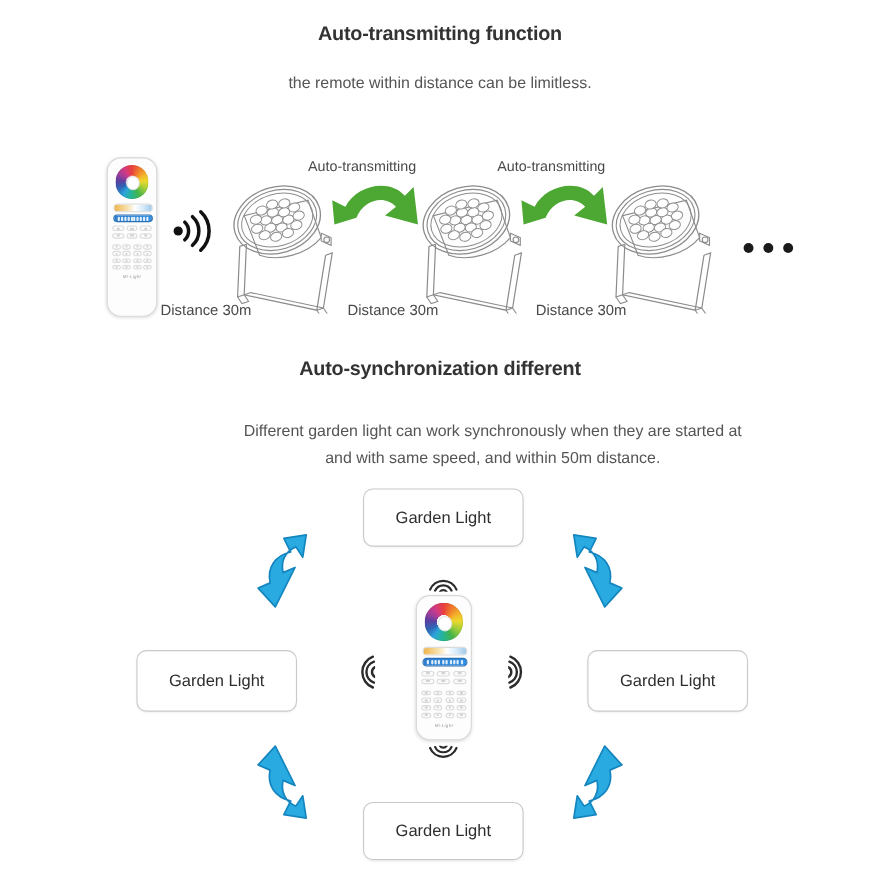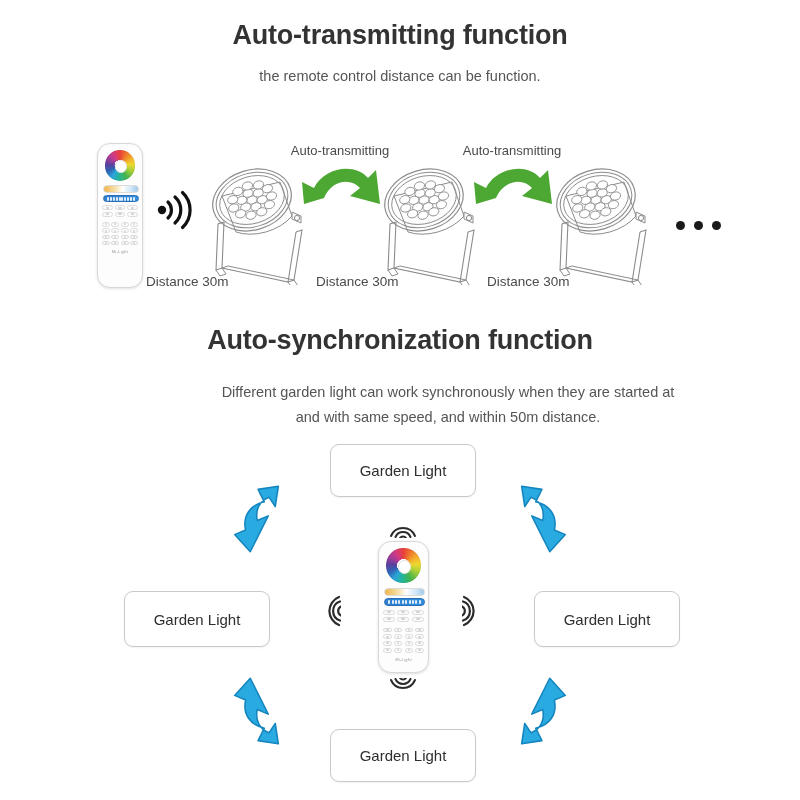--- a/index.html
+++ b/index.html
@@ -9,21 +9,21 @@
     font-family:"Liberation Sans", sans-serif;
     color:#3c3c3c;
     overflow:hidden;
     position:relative;
   }
   .page{position:relative;width:800px;height:800px;}
 
   
   .section-title{
     position:absolute;left:0;width:800px;text-align:center;
-    font-size:27px;font-weight:700;color:#333;letter-spacing:-0.2px;
+    font-size:18px;font-weight:700;color:#333;letter-spacing:-0.2px;
   }
   .section-para{
     position:absolute;left:0;width:800px;text-align:center;
     font-size:14.5px;line-height:25px;color:#555;
   }
   .section-para span{display:block;}
 
   
   .remote{
     position:absolute;
@@ -81,21 +81,21 @@
   
   .lamp{position:absolute;}
   .lamp svg{display:block;}
 
   
   .dist-label{
     position:absolute;font-size:13.5px;color:#4a4a4a;white-space:nowrap;
   }
   .auto-label{
     position:absolute;font-size:13px;color:#4a4a4a;white-space:nowrap;
-    text-align:center;
+    text-align:left;
   }
 
   
   .green-arrow{position:absolute;}
   .blue-arrow{position:absolute;}
   .wave{position:absolute;}
 
   
   .dots{position:absolute;display:flex;gap:9px;align-items:center;}
   .dots b{display:block;width:9px;height:9px;border-radius:50%;background:#1a1a1a;}
@@ -110,21 +110,21 @@
   }
 </style>
 </head>
 <body>
 
 <div class="page">
 
   <div class="section-title" style="top:20px;">Auto-transmitting function</div>
 
   <div class="section-para" style="top:64px;">
-    <span>the remote control distance can be function.</span>
+    <span>the remote within distance can be limitless.</span>
   </div>
 
   <div class="remote" id="remote1" style="left:97px;top:143px;width:46px;height:145px;">
       <div class="rm-wheel" style="left: 6.52px; top: 6px; width: 30.96px; height: 30.96px;"></div>
       <div class="rm-ct" style="left: 5px; top: 41.46px; width: 34px; height: 5.5px;"></div>
       <div class="rm-dim" style="left: 5px; top: 50.96px; width: 34px; height: 5.5px;">
         <i style="left: 3px;"></i>
         <i style="left: 5.88889px;"></i>
         <i style="left: 8.77778px;"></i>
         <i style="left: 11.6667px;"></i>
@@ -291,21 +291,21 @@
   <div class="dist-label" style="left:146px;top:274px;">Distance 30m</div>
   <div class="dist-label" style="left:316px;top:274px;">Distance 30m</div>
   <div class="dist-label" style="left:487px;top:274px;">Distance 30m</div>
 
   <div class="dots" style="left:676px;top:221px;">
     <b></b>
       <b></b>
       <b></b>
   </div>
 
-  <div class="section-title" style="top:325px;">Auto-synchronization function</div>
+  <div class="section-title" style="top:325px;">Auto-synchronization different</div>
 
   <div class="section-para" style="top:380px;padding-left:48px;">
     <span>Different garden light can work synchronously when they are started at</span>
     <span>and with same speed, and within 50m distance.</span>
   </div>
 
   <div class="gl-box" style="left:330px;top:444px;width:146px;height:53px;">Garden Light</div>
   <div class="gl-box" style="left:124px;top:591px;width:146px;height:56px;">Garden Light</div>
   <div class="gl-box" style="left:534px;top:591px;width:146px;height:56px;">Garden Light</div>
   <div class="gl-box" style="left:330px;top:729px;width:146px;height:53px;">Garden Light</div>

